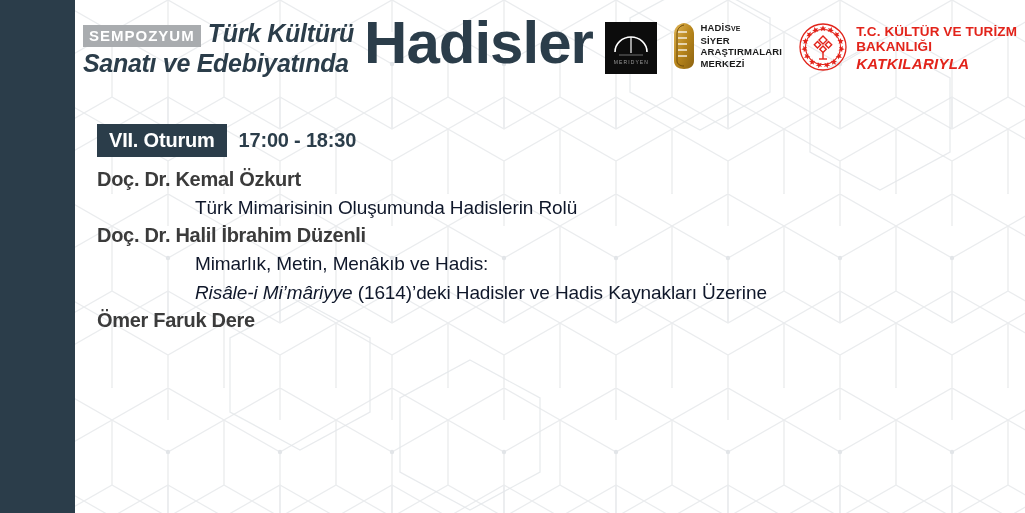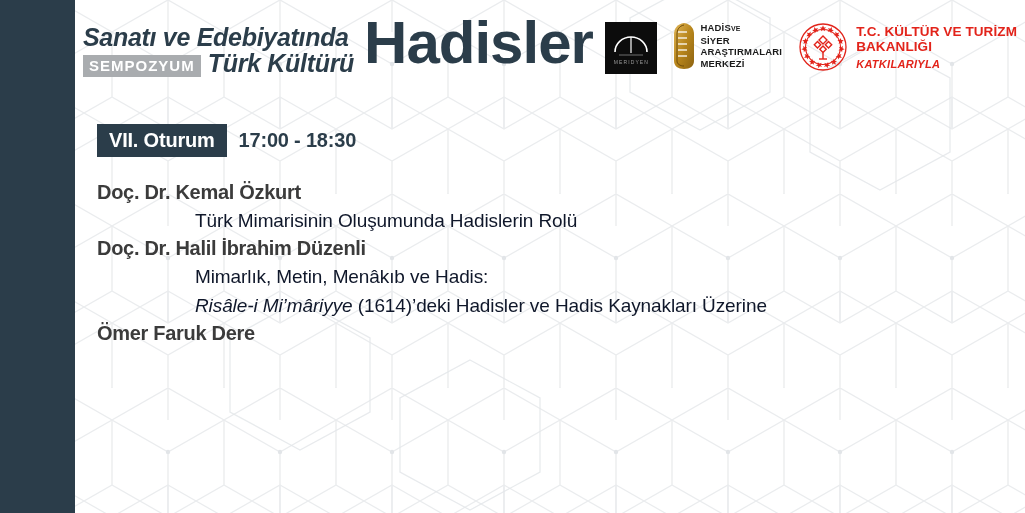--- a/index.html
+++ b/index.html
@@ -186,41 +186,41 @@
   .ministry-text .l1 {
     font-weight: bold;
     font-size: 13.5px;
     line-height: 15px;
     letter-spacing: 0.1px;
     display: block;
   }
   .ministry-text .l2 {
     font-weight: bold;
     font-style: italic;
-    font-size: 11px;
+    font-size: 15px;
     line-height: 14px;
     letter-spacing: 0.3px;
     display: block;
     margin-top: 3px;
   }
 
   
   #content {
     position: absolute;
     left: 97px;
     top: 124px;
     width: 900px;
     z-index: 2;
   }
 
   #session-head {
     display: flex;
     align-items: stretch;
     height: 33px;
-    margin-bottom: 22px;
+    margin-bottom: 9px;
   }
   #session-badge {
     background: #2b3d4a;
     color: #ffffff;
     font-family: "Liberation Sans", sans-serif;
     font-weight: bold;
     font-size: 20px;
     padding: 0 12px;
     display: flex;
     align-items: center;
@@ -313,26 +313,26 @@
   </svg>
 
   <div id="sidebar">
     <div id="sidebar-date">25 Kasım Perşembe</div>
   </div>
 
   <div id="header">
 
     <div id="title-block">
       <div id="title-left">
-        <div id="title-line2">
-          <span class="title-it">Sanatı ve Edebiyatında</span>
-        </div>
         <div id="title-line1">
           <span id="sempozyum-badge">SEMPOZYUM</span>
           <span class="title-it">Türk Kültürü</span>
+        </div>
+        <div id="title-line2">
+          <span class="title-it">Sanatı ve Edebiyatında</span>
         </div>
       </div>
       <div id="title-main">Hadisler</div>
     </div>
 
     <div id="logos">
 
       <div class="logo-meridyen">
         <svg viewBox="0 0 52 52" width="52" height="52" aria-hidden="true">
           <path d="M10 30 A16 15 0 0 1 42 30" fill="none" stroke="#ffffff" stroke-width="1.6"></path>

